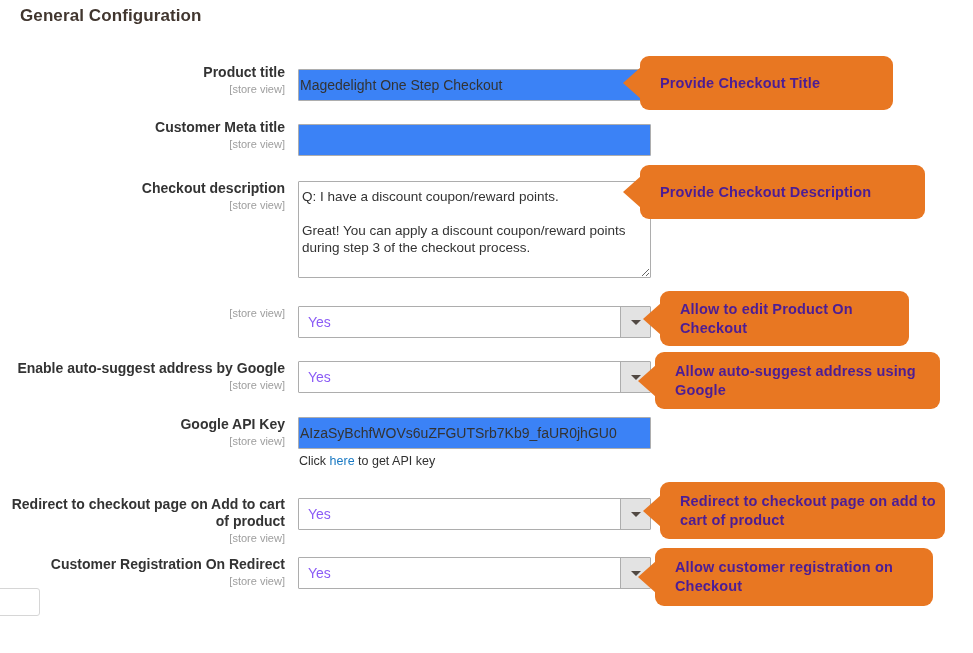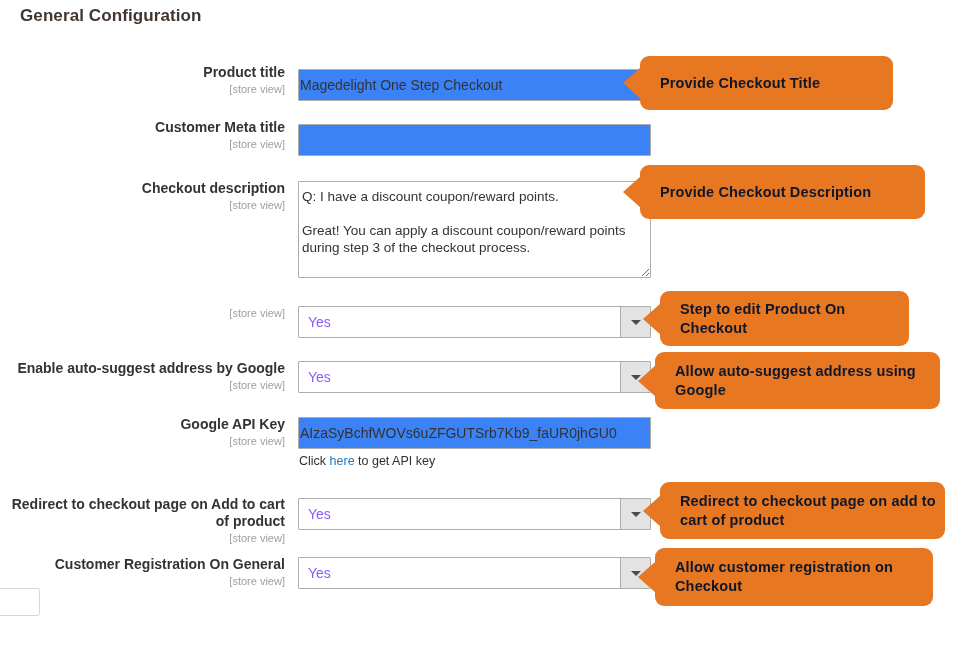--- a/index.html
+++ b/index.html
@@ -145,21 +145,21 @@
     color: #1979c3;
     text-decoration: none;
   }
 
   
   .callout {
     position: absolute;
     box-sizing: border-box;
     background: #e87722;
     border-radius: 9px;
-    color: #0f172a;
+    color: #4c1d95;
     font-size: 14.5px;
     font-weight: bold;
     line-height: 19px;
     padding: 8px 0 8px 20px;
     display: flex;
     align-items: center;
     letter-spacing: 0.15px;
   }
   .callout .callout-arrow {
     position: absolute;
@@ -275,21 +275,21 @@
       <span class="select-value">Yes</span>
       <span class="select-button">
         <span class="select-caret"></span>
       </span>
     </div>
   </div>
 </div>
 
 <div class="field-row" style="top:556px;">
   <div class="field-label">
-    <span>Customer Registration On General</span>
+    <span>Customer Registration On Redirect</span>
     <span class="field-scope">[store view]</span>
   </div>
   <div class="control" style="top:1px;">
     <div class="select-wrap">
       <span class="select-value">Yes</span>
       <span class="select-button">
         <span class="select-caret"></span>
       </span>
     </div>
   </div>
@@ -302,21 +302,21 @@
   <span class="callout-text">Provide Checkout Title</span>
 </div>
 
 <div class="callout" style="left:640px; top:165px; width:285px; height:54px;">
   <span class="callout-arrow"></span>
   <span class="callout-text">Provide Checkout Description</span>
 </div>
 
 <div class="callout" style="left:660px; top:291px; width:249px; height:55px;">
   <span class="callout-arrow"></span>
-  <span class="callout-text">Step to edit Product On Checkout</span>
+  <span class="callout-text">Allow to edit Product On Checkout</span>
 </div>
 
 <div class="callout" style="left:655px; top:352px; width:285px; height:57px;">
   <span class="callout-arrow"></span>
   <span class="callout-text">Allow auto-suggest address using Google</span>
 </div>
 
 <div class="callout" style="left:660px; top:482px; width:285px; height:57px;">
   <span class="callout-arrow"></span>
   <span class="callout-text">Redirect to checkout page on add to cart of product</span>

